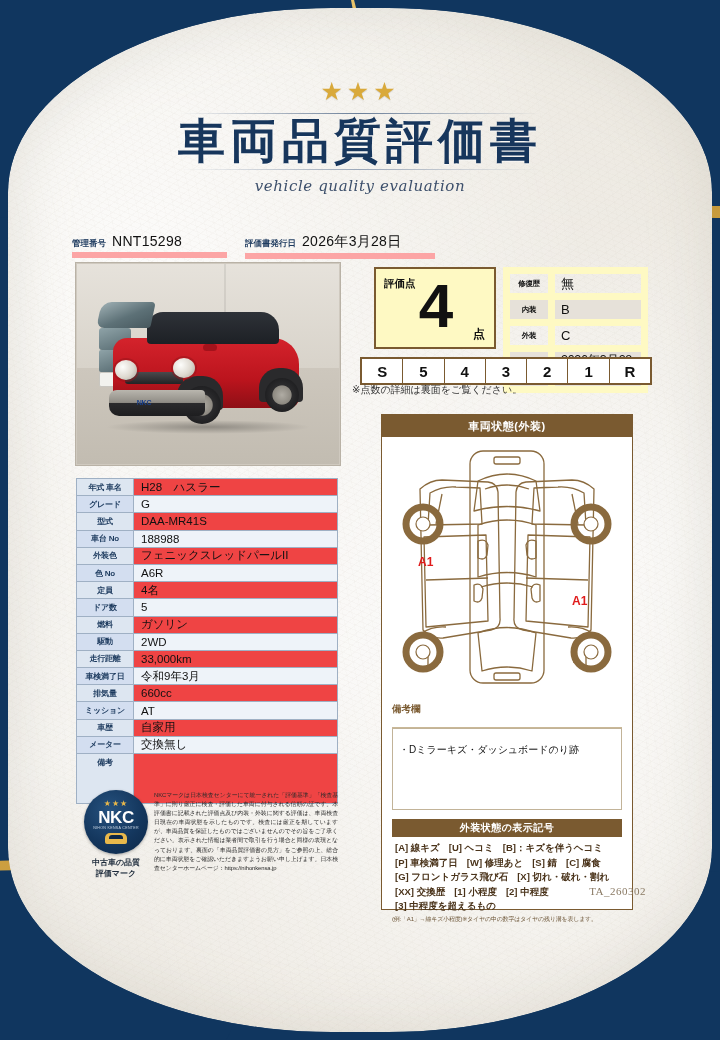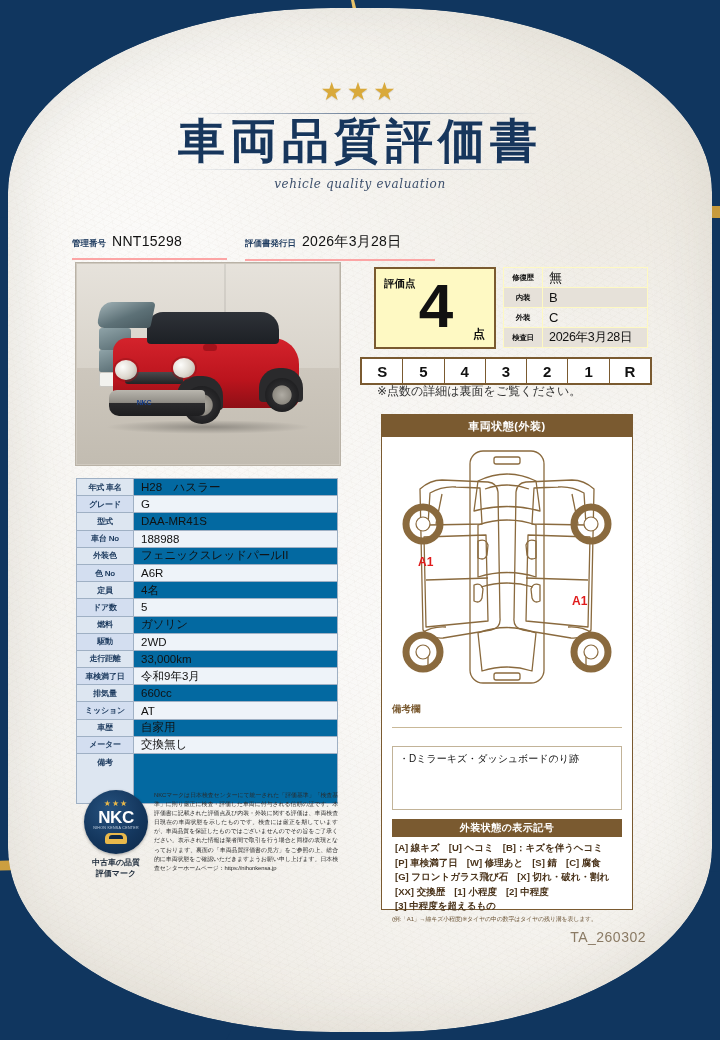--- a/index.html
+++ b/index.html
@@ -50,26 +50,26 @@
   #title-rule-top{position:absolute;top:113px;left:180px;width:360px;height:1px;
     background:linear-gradient(to right,rgba(28,58,95,0),#6b7f99,rgba(28,58,95,0));}
   #doc-title{position:absolute;top:110px;width:720px;text-align:center;
     font-family:"DejaVu Serif","Liberation Serif",serif;
     font-size:47px;font-weight:700;color:#17365c;letter-spacing:5px;
     text-shadow:0 1px 0 rgba(255,255,255,.6);}
   #title-rule-bot{position:absolute;top:169px;left:180px;width:360px;height:1px;
     background:linear-gradient(to right,rgba(28,58,95,0),#99a6b8,rgba(28,58,95,0));}
   #doc-subtitle{position:absolute;top:177px;width:720px;text-align:center;
     font-family:"DejaVu Serif","Liberation Serif",serif;
-    font-style:italic;font-size:12px;color:#3c4f6b;letter-spacing:.6px;}
+    font-style:italic;font-size:15px;color:#3c4f6b;letter-spacing:.6px;}
 
   
   #meta-row{position:absolute;top:233px;left:72px;width:360px;height:22px;}
   .meta-item{position:absolute;display:flex;align-items:baseline;
-    border-bottom:2px solid #fca5a5;padding-bottom:8px;}
+    border-bottom:6px solid #fca5a5;padding-bottom:2px;}
   .meta-label{font-size:8.5px;font-weight:700;color:#1d3a5e;margin-right:6px;}
   .meta-value{font-size:14px;color:#111;letter-spacing:.3px;}
   #meta-kanri{left:0;width:155px;}
   #meta-issue{left:173px;width:190px;}
 
   
   #photo-frame{position:absolute;left:76px;top:263px;width:262px;height:200px;
     background:#cfc9bf;padding:1px;box-shadow:0 0 0 1px #b9b2a6;}
   #photo{position:relative;width:100%;height:100%;overflow:hidden;
     background:linear-gradient(180deg,#e6e2db 0%,#d8d3ca 52%,#cdc7bd 52%,#c2bcb1 100%);}
@@ -110,69 +110,69 @@
     background:radial-gradient(ellipse,rgba(0,0,0,.28) 0%,rgba(0,0,0,0) 70%);}
   #c-mirror{left:104px;top:42px;width:14px;height:7px;border-radius:4px;
     background:#a4121b;}
 
   
   #spec-table{position:absolute;left:76px;top:478px;width:262px;
     border-collapse:collapse;font-size:9.5px;}
   #spec-table td{border:1px solid #9fb0c4;padding:0;height:16.2px;vertical-align:middle;}
   #spec-table td.k{width:56px;background:#dde6f1;color:#1c3a5e;font-weight:700;
     font-size:8px;text-align:center;letter-spacing:-.2px;}
-  #spec-table td.v{background:#0369a1;padding-left:7px;font-size:11.5px;color:#111;}
+  #spec-table td.v{background:#ef4444;padding-left:7px;font-size:11.5px;color:#111;}
   #spec-table tr.alt td.k{background:#d3def0;}
   #spec-table tr.alt td.v{background:#eef3f9;}
   #spec-table tr#row-remarks td{height:46px;vertical-align:top;padding-top:3px;}
 
   
   #score-box{position:absolute;left:374px;top:267px;width:118px;height:78px;
     border:2px solid #7a5a30;background:#fef9c3;}
   #score-label{position:absolute;left:8px;top:8px;font-size:10.5px;font-weight:700;color:#111;}
   #score-value{position:absolute;left:0;top:-2px;width:118px;text-align:center;
     font-size:62px;font-weight:700;color:#111;line-height:78px;letter-spacing:-2px;}
   #score-unit{position:absolute;right:9px;bottom:4px;font-size:12px;font-weight:700;color:#111;}
 
   
   #grade-table{position:absolute;left:503px;top:267px;width:145px;
     border-collapse:collapse;font-size:10px;}
-  #grade-table td{border:1px solid #fef9c3;height:19px;padding:0;}
+  #grade-table td{border:7px solid #fef9c3;height:19px;padding:0;}
   #grade-table td.k{width:38px;text-align:center;font-size:7.5px;font-weight:700;color:#111;
     letter-spacing:-.3px;}
   #grade-table td.v{padding-left:6px;font-size:13px;color:#111;font-weight:500;}
   #grade-table tr.alt td{background:#e6e1d9;}
   #grade-table td.v.date{font-size:12.5px;letter-spacing:-.3px;}
 
   
   #scale-row{position:absolute;left:360px;top:357px;width:288px;height:24px;
     border:2px solid #7a5a30;background:#fff;display:flex;}
   .scale-cell{flex:1;display:flex;align-items:center;justify-content:center;
     font-size:15px;font-weight:700;color:#111;border-right:1px solid #7a5a30;}
   .scale-cell:last-child{border-right:none;}
-  #scale-note{position:absolute;left:377px;top:383px;font-size:12px;color:#333;}
+  #scale-note{position:absolute;left:352px;top:383px;font-size:10px;color:#333;}
 
   
   #ext-panel{position:absolute;left:381px;top:414px;width:250px;height:494px;
     border:1px solid #7a5a30;background:#fff;}
   #ext-header{height:22px;background:#7a5a30;color:#fff;display:flex;
     align-items:center;justify-content:center;font-size:11px;font-weight:700;letter-spacing:.5px;}
   #diagram{position:relative;height:258px;}
   #diagram svg{position:absolute;left:0;top:0;}
   .a1-mark{position:absolute;color:#e01b1b;font-size:12px;font-weight:700;
     font-family:"Liberation Sans",sans-serif;}
   #a1-left{left:36px;top:118px;}
   #a1-right{left:190px;top:157px;}
 
   
   #remarks-wrap{position:absolute;left:10px;top:288px;width:230px;}
   #remarks-label{font-size:9.5px;font-weight:700;color:#7a5a30;
     border-bottom:1px solid #c9b897;padding-bottom:11px;}
-  #remarks-box{margin-top:18px;height:52px;border:1px solid #c2b398;background:#fff;
-    padding:5px 6px;font-size:10px;color:#111;line-height:14px;}
+  #remarks-box{margin-top:0;height:52px;border:1px solid #c2b398;background:#fff;
+    padding:14px 6px;font-size:10px;color:#111;line-height:14px;}
 
   
   #legend{position:absolute;left:10px;top:404px;width:230px;}
   #legend-header{height:18px;background:#7a5a30;color:#fff;display:flex;
     align-items:center;justify-content:center;font-size:10px;font-weight:700;letter-spacing:.5px;}
   #legend-body{margin-top:4px;font-size:9.5px;color:#4a331a;line-height:14.5px;
     padding-left:3px;font-weight:700;}
   #legend-body .lrow{white-space:nowrap;}
   #legend-body .it{display:inline-block;margin-right:9px;}
   #legend-note{margin-top:1px;font-size:6px;color:#6b5436;font-weight:400;letter-spacing:-.2px;}
@@ -191,22 +191,22 @@
   #nkc-sub{position:absolute;top:36px;width:64px;text-align:center;
     font-size:3.6px;color:#c9d6e4;letter-spacing:.3px;}
   #nkc-car{position:absolute;top:43px;left:21px;width:22px;height:11px;border-radius:5px 5px 2px 2px;
     background:#e8b84b;}
   #nkc-car:after{content:"";position:absolute;left:4px;top:2px;width:14px;height:4px;
     border-radius:3px 3px 0 0;background:#0d2746;}
   #nkc-caption{margin-top:3px;font-size:8px;font-weight:700;color:#1c2a3a;line-height:11px;}
   #nkc-text{position:absolute;left:78px;top:1px;width:184px;
     font-size:5.9px;line-height:9.1px;color:#2a2a2a;text-align:justify;letter-spacing:-.1px;}
 
-  #ref-code{position:absolute;right:74px;top:929px;font-size:14px;color:#8a7a64;
-    letter-spacing:.5px;}
+  #ref-code{position:absolute;right:74px;top:885px;font-size:11px;color:#8a7a64;
+    letter-spacing:.5px;font-family:Liberation Serif, serif;}
 </style>
 </head>
 <body>
 
 <div class="corner" id="corner-tl"></div>
 <div class="corner" id="gold-tr"></div>
 <div class="corner" id="navy-tr"></div>
 <div class="corner" id="gold-bl"></div>
 <div class="corner" id="navy-bl"></div>
 <div class="corner" id="corner-br"></div>

